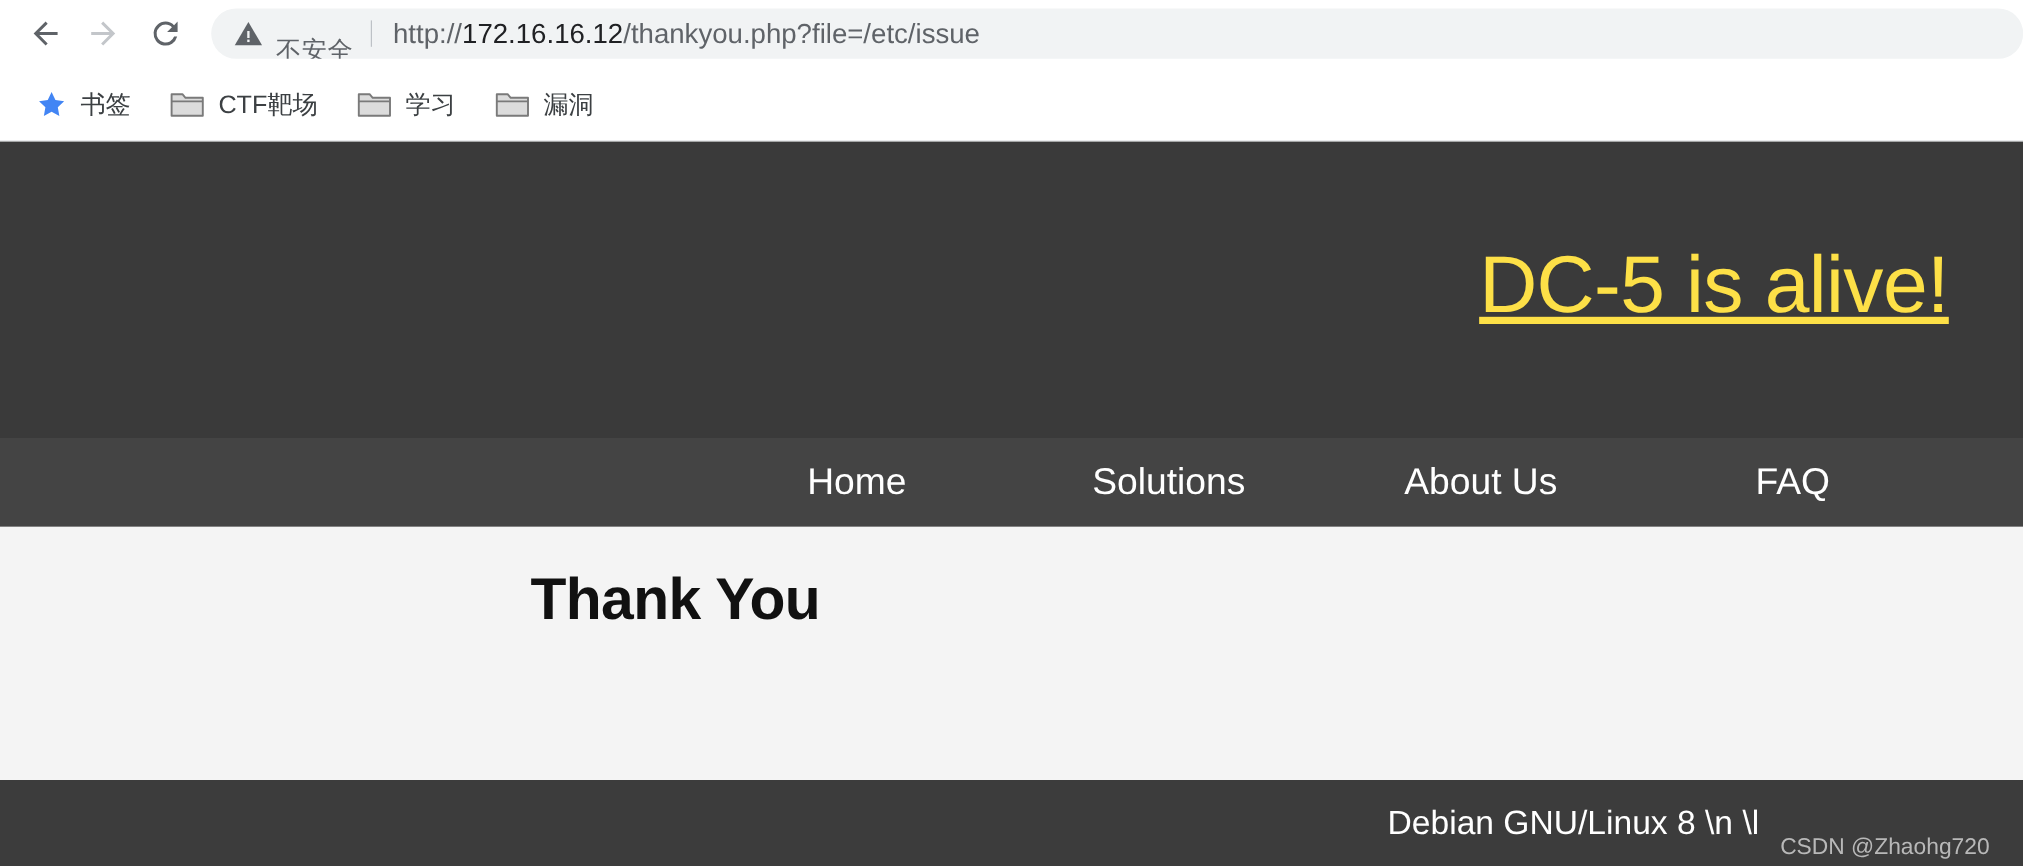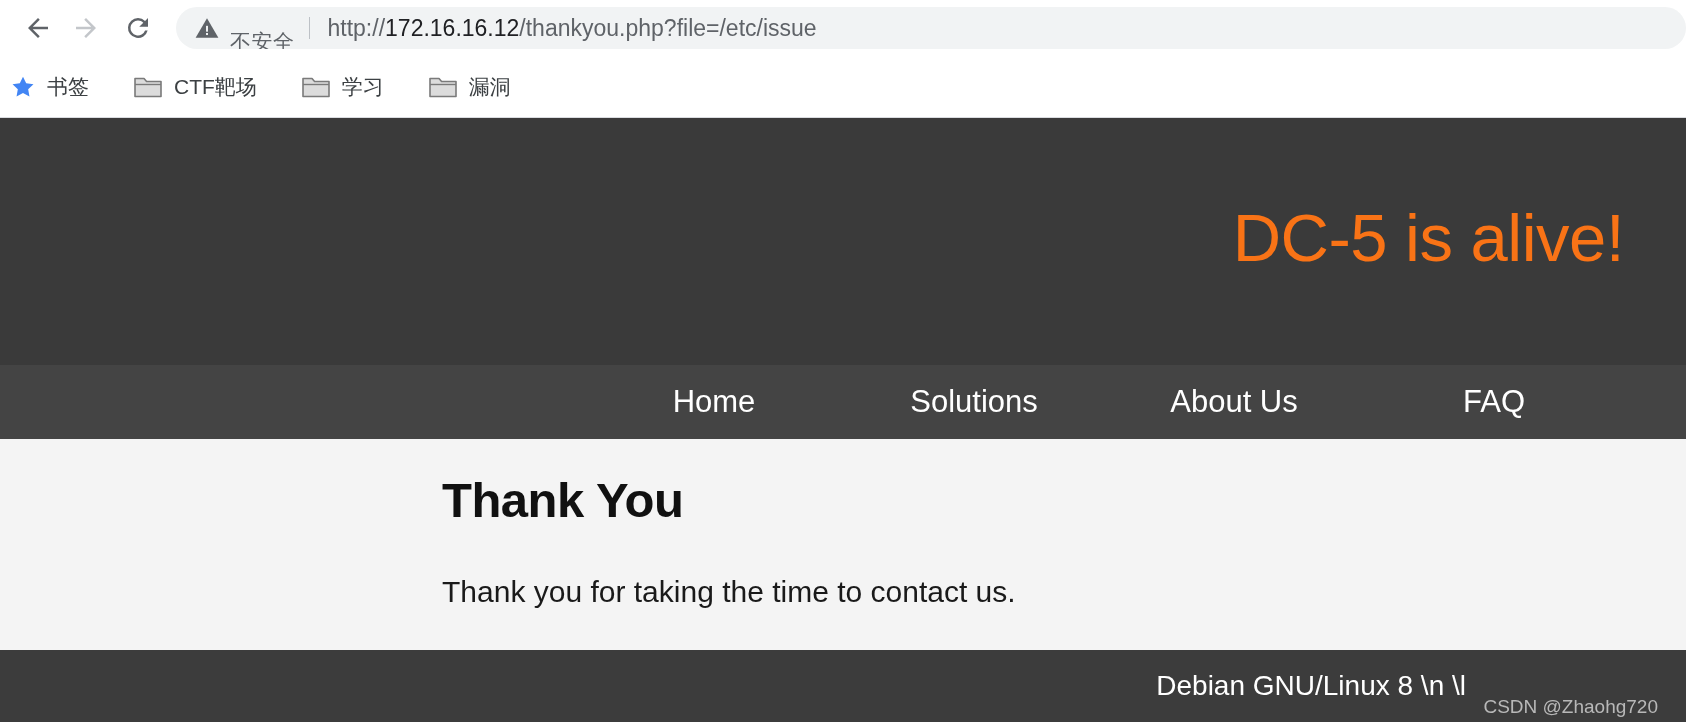--- a/index.html
+++ b/index.html
@@ -85,21 +85,22 @@
     overflow: hidden;
     text-overflow: ellipsis;
   }
   .url-text .url-host { color: #202124; }
 
   
   .bookmarks-row {
     height: 62px;
     display: flex;
     align-items: center;
-    gap: 12px;
+    padding-left: 20px;
+    gap: 0;
     background: #ffffff;
     border-bottom: 1px solid #dadce0;
   }
 
   .bookmark {
     display: flex;
     align-items: center;
     gap: 11px;
     padding: 6px 14px 6px 10px;
     border-radius: 5px;
@@ -128,25 +129,26 @@
     height: 247px;
     background: #3a3a3a;
     position: relative;
   }
 
   .site-title {
     position: absolute;
     right: 62px;
     top: 86px;
     font-size: 67px;
-    color: #f97316;
+    color: #fde047;
     font-weight: 400;
     letter-spacing: -0.5px;
     line-height: 1;
     white-space: nowrap;
+    text-decoration: underline;
   }
 
   .site-nav {
     height: 74px;
     background: #444444;
     display: flex;
     align-items: center;
     justify-content: flex-end;
     padding-right: 62px;
   }
@@ -300,21 +302,20 @@
     <div class="nav-item">
       <a class="nav-link" href="#">About Us</a>
     </div>
     <div class="nav-item">
       <a class="nav-link" href="#">FAQ</a>
     </div>
   </div>
 
   <div class="site-main">
     <h1 class="main-heading">Thank You</h1>
-    <p class="main-paragraph">Thank you for taking the time to contact us.</p>
   </div>
 
   <div class="site-footer">
     <div class="footer-text">Debian GNU/Linux 8 \n \l</div>
     <div class="watermark">CSDN @Zhaohg720</div>
   </div>
 
 </div>
 
 </body></html>

